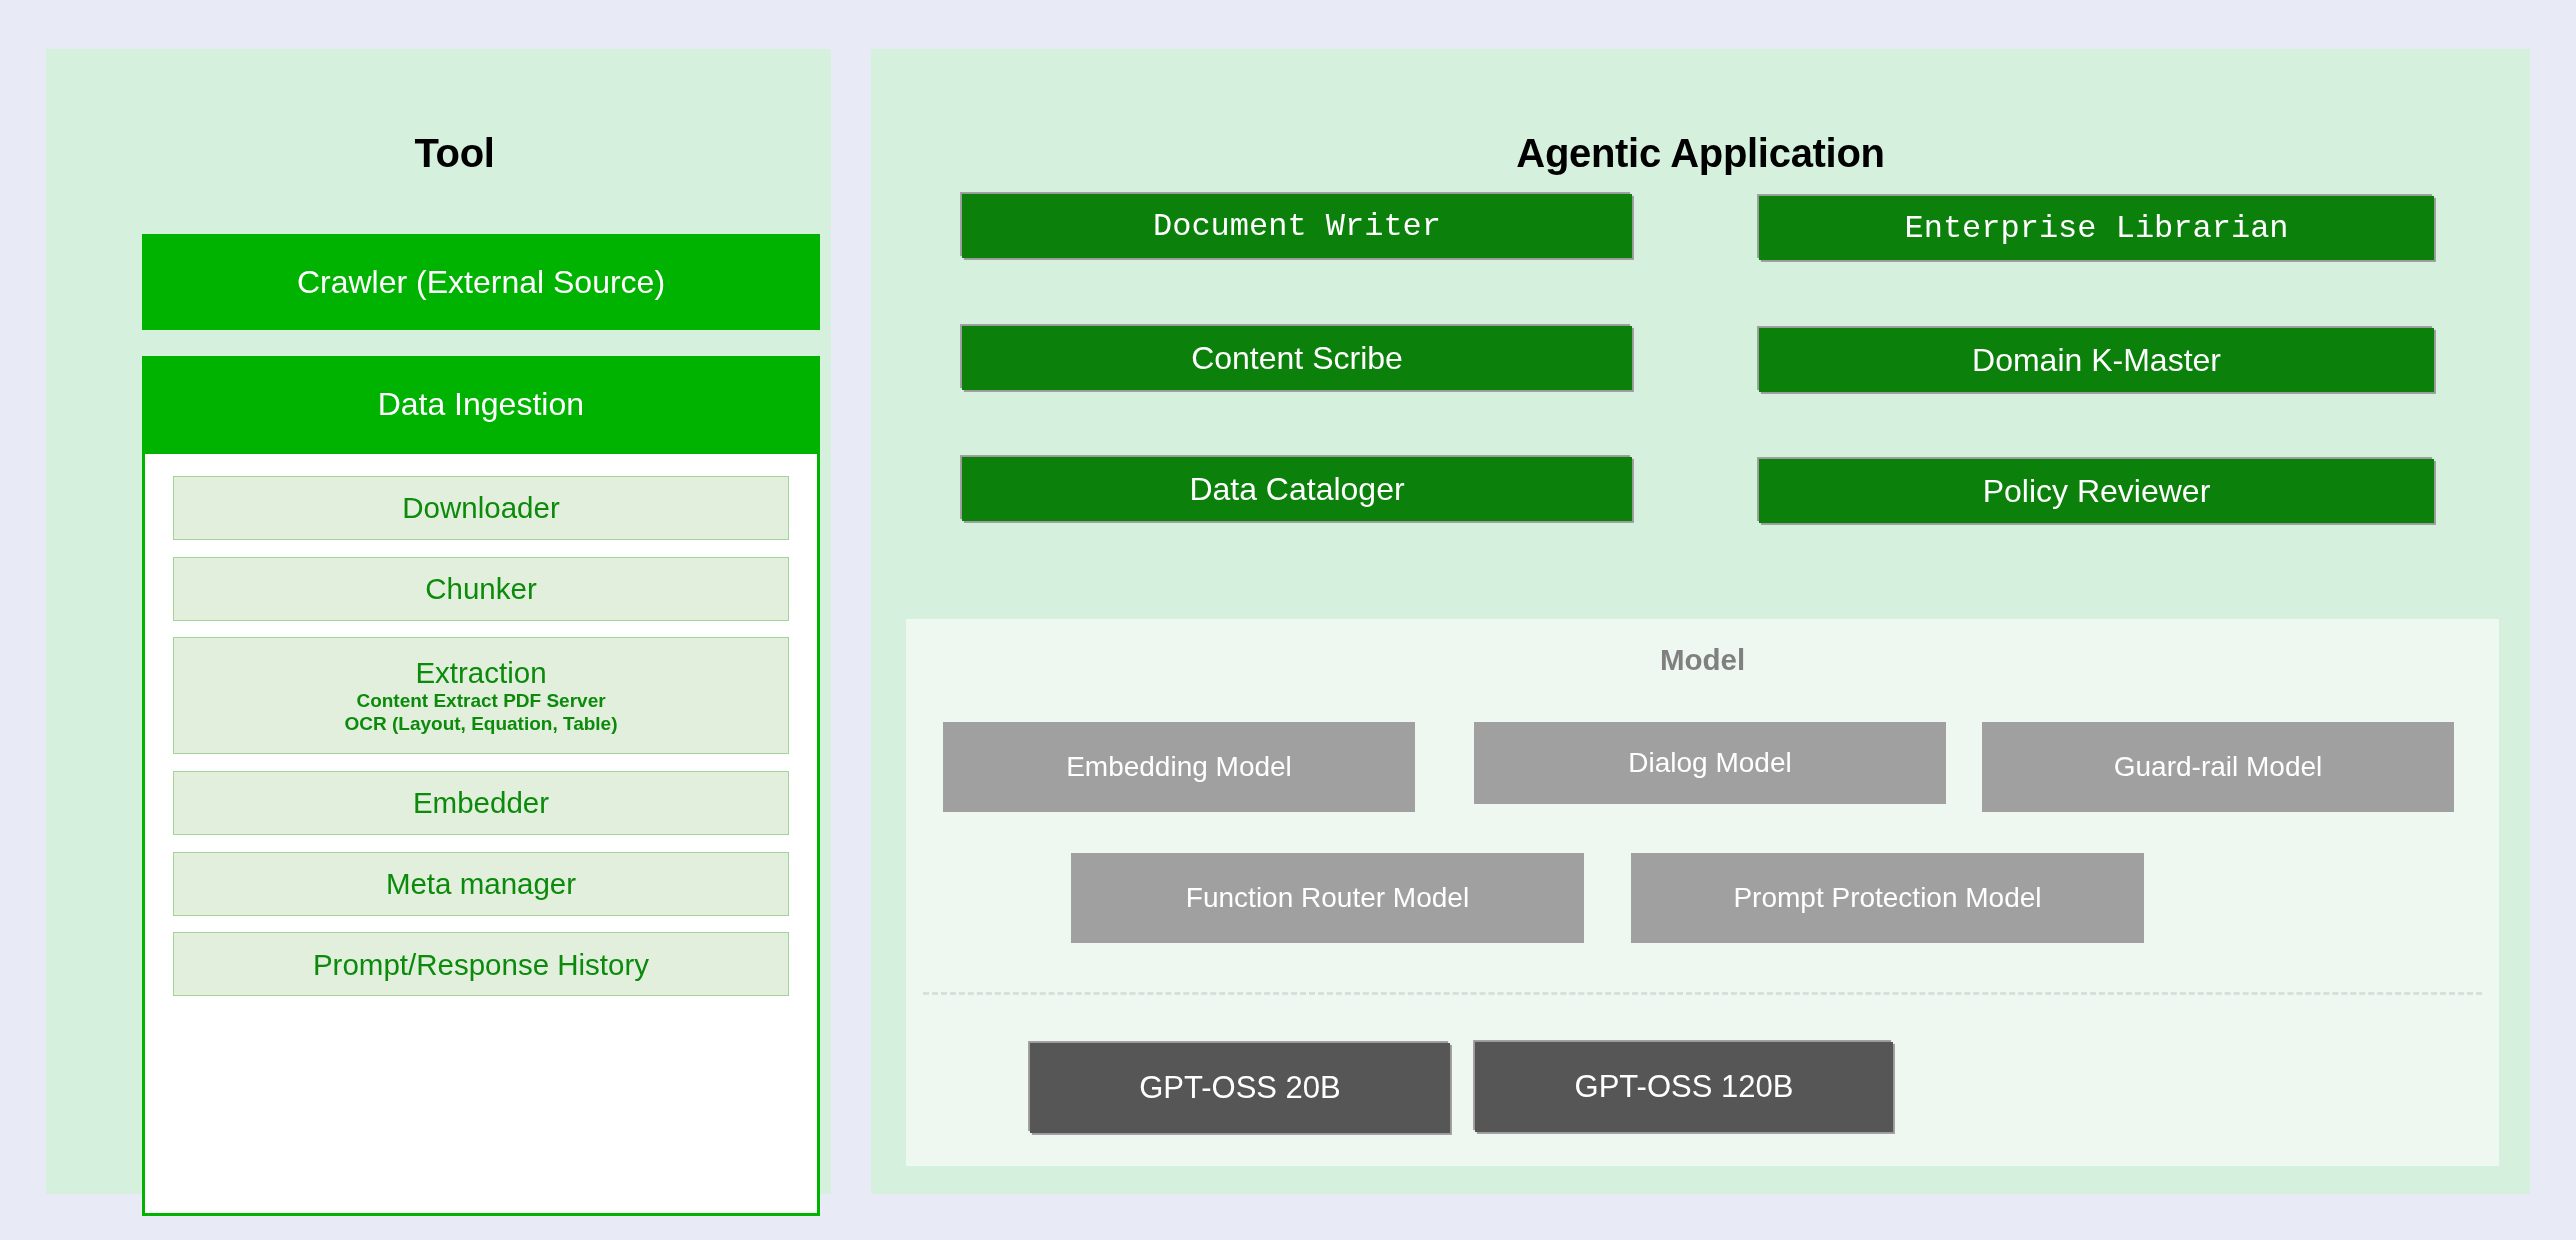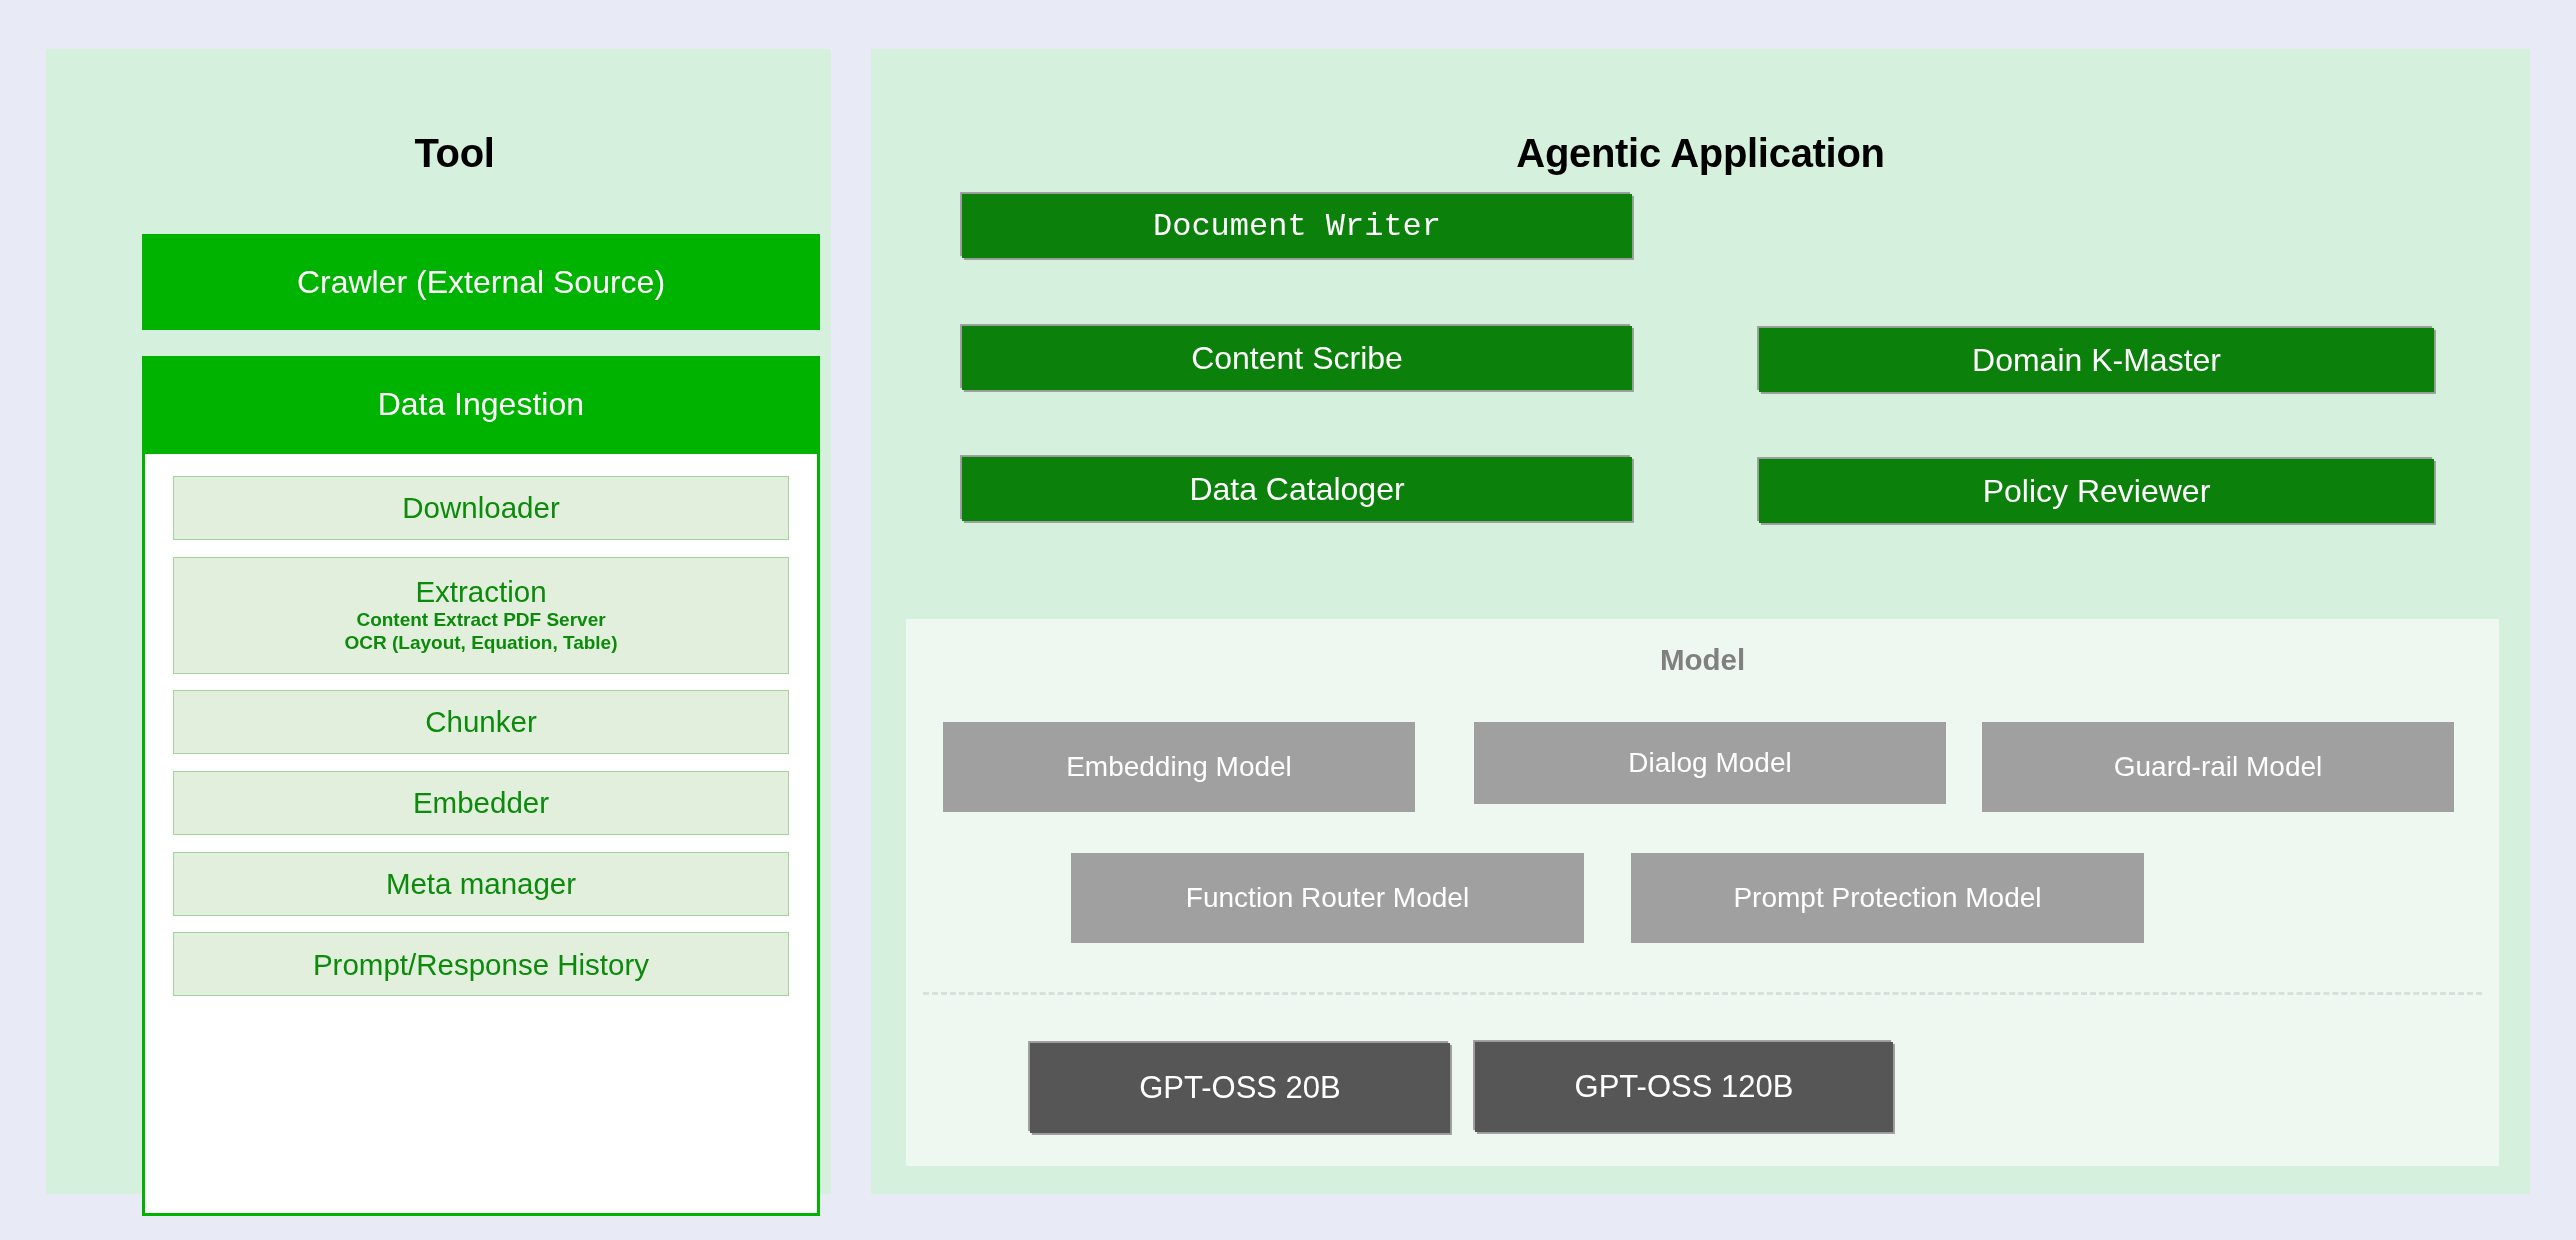--- a/index.html
+++ b/index.html
@@ -195,31 +195,31 @@
       <div id="ingestion-header">
         <span>Data Ingestion</span>
       </div>
 
       <div id="ingestion-body">
 
         <div class="sub-box one-line">
           <span class="sub-title">Downloader</span>
         </div>
 
+        <div class="sub-box one-line">
+          <span class="sub-title">Chunker</span>
+        </div>
+
         <div class="sub-box multi">
           <span class="sub-title">Extraction</span>
           <span class="sub-line">Content Extract PDF Server</span>
           <span class="sub-line">OCR (Layout, Equation, Table)</span>
         </div>
 
         <div class="sub-box one-line">
-          <span class="sub-title">Chunker</span>
-        </div>
-
-        <div class="sub-box one-line">
           <span class="sub-title">Embedder</span>
         </div>
 
         <div class="sub-box one-line">
           <span class="sub-title">Meta manager</span>
         </div>
 
         <div class="sub-box one-line">
           <span class="sub-title">Prompt/Response History</span>
         </div>
@@ -235,20 +235,23 @@
   <div class="agent-box agent-col-left agent-row-1">
     <span>Document Writer</span>
   </div>
   <div class="agent-box agent-col-left agent-row-2">
     <span>Content Scribe</span>
   </div>
   <div class="agent-box agent-col-left agent-row-3">
     <span>Data Cataloger</span>
   </div>
 
+  <div class="agent-box agent-col-right agent-row-1">
+    <span>Enterprise Librarian</span>
+  </div>
   <div class="agent-box agent-col-right agent-row-2">
     <span>Domain K-Master</span>
   </div>
   <div class="agent-box agent-col-right agent-row-3">
     <span>Policy Reviewer</span>
   </div>
 
   <div id="model-panel">
     <div id="model-title">Model</div>
 

